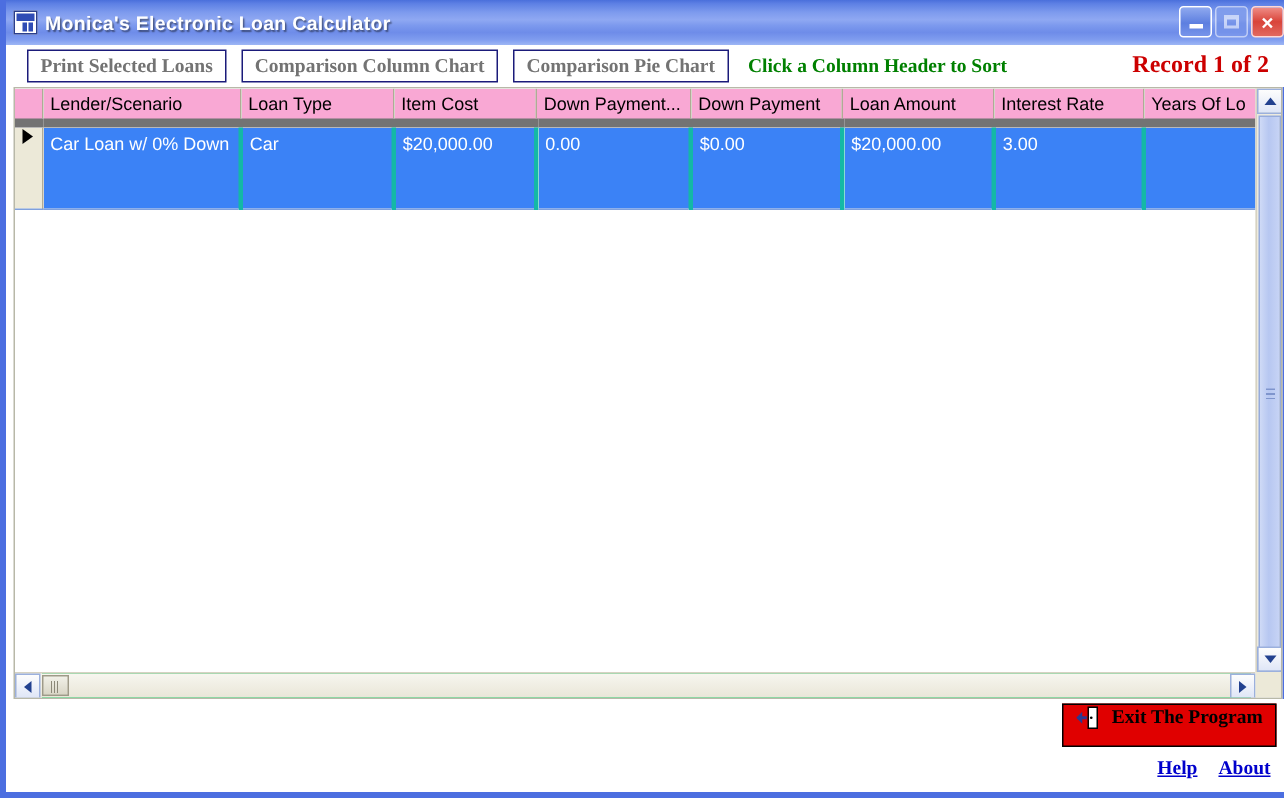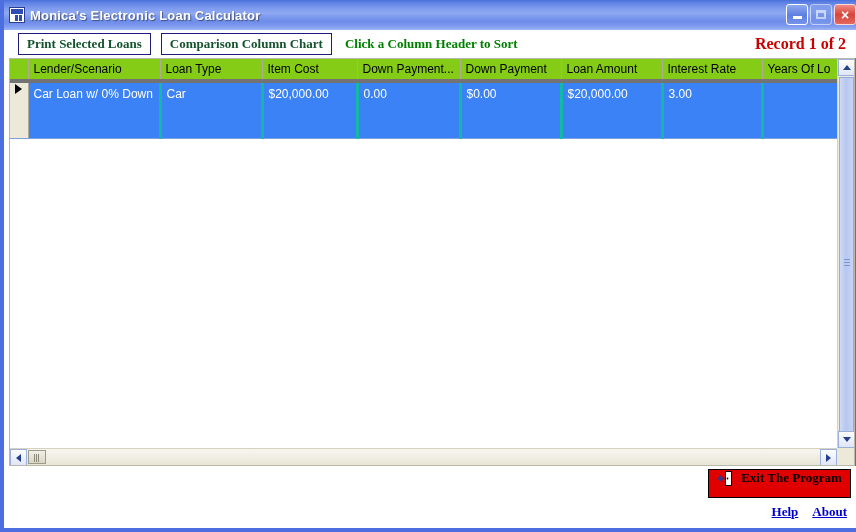--- a/index.html
+++ b/index.html
@@ -119,21 +119,21 @@
     left: 4px; top: 30px;
     width: 848px; height: 28px;
     background: #ffffff;
     display: flex;
     align-items: center;
   }
   .tbtn {
     height: 22px;
     border: 1px solid #1b1b7a;
     background: #ffffff;
-    color: #14532d;
+    color: #737373;
     font-size: 13px;
     font-weight: bold;
     font-family: "Liberation Serif", serif;
     display: flex;
     align-items: center;
     justify-content: center;
     padding: 0 8px;
     margin-left: 10px;
     white-space: nowrap;
     box-sizing: border-box;
@@ -174,23 +174,23 @@
     background: #ffffff;
   }
   table.grid {
     border-collapse: collapse;
     table-layout: fixed;
     width: 842px;
     font-size: 12px;
     font-family: "Liberation Sans", sans-serif;
   }
   table.grid th {
-    background: #84cc16;
+    background: #f9a8d4;
     border-right: 1px solid #b0aa96;
-    border-bottom: 4px solid #737373;
+    border-bottom: 6px solid #737373;
     color: #000000;
     font-weight: normal;
     text-align: left;
     padding: 3px 4px 3px 5px;
     height: 16px;
     font-size: 12px;
     white-space: nowrap;
     overflow: hidden;
     box-sizing: border-box;
   }
@@ -404,20 +404,21 @@
       </div>
       <div class="winbtn close">
         <div class="glyph-close">×</div>
       </div>
     </div>
   </div>
 
   <div class="toolbar">
     <div class="tbtn">Print Selected Loans</div>
     <div class="tbtn">Comparison Column Chart</div>
+    <div class="tbtn">Comparison Pie Chart</div>
     <div class="hint">Click a Column Header to Sort</div>
     <div class="record">Record 1 of 2</div>
   </div>
 
   <div class="grid-outer">
 
     <div class="green-fill"></div>
 
     <div class="grid-scrollarea">
       <table class="grid">

